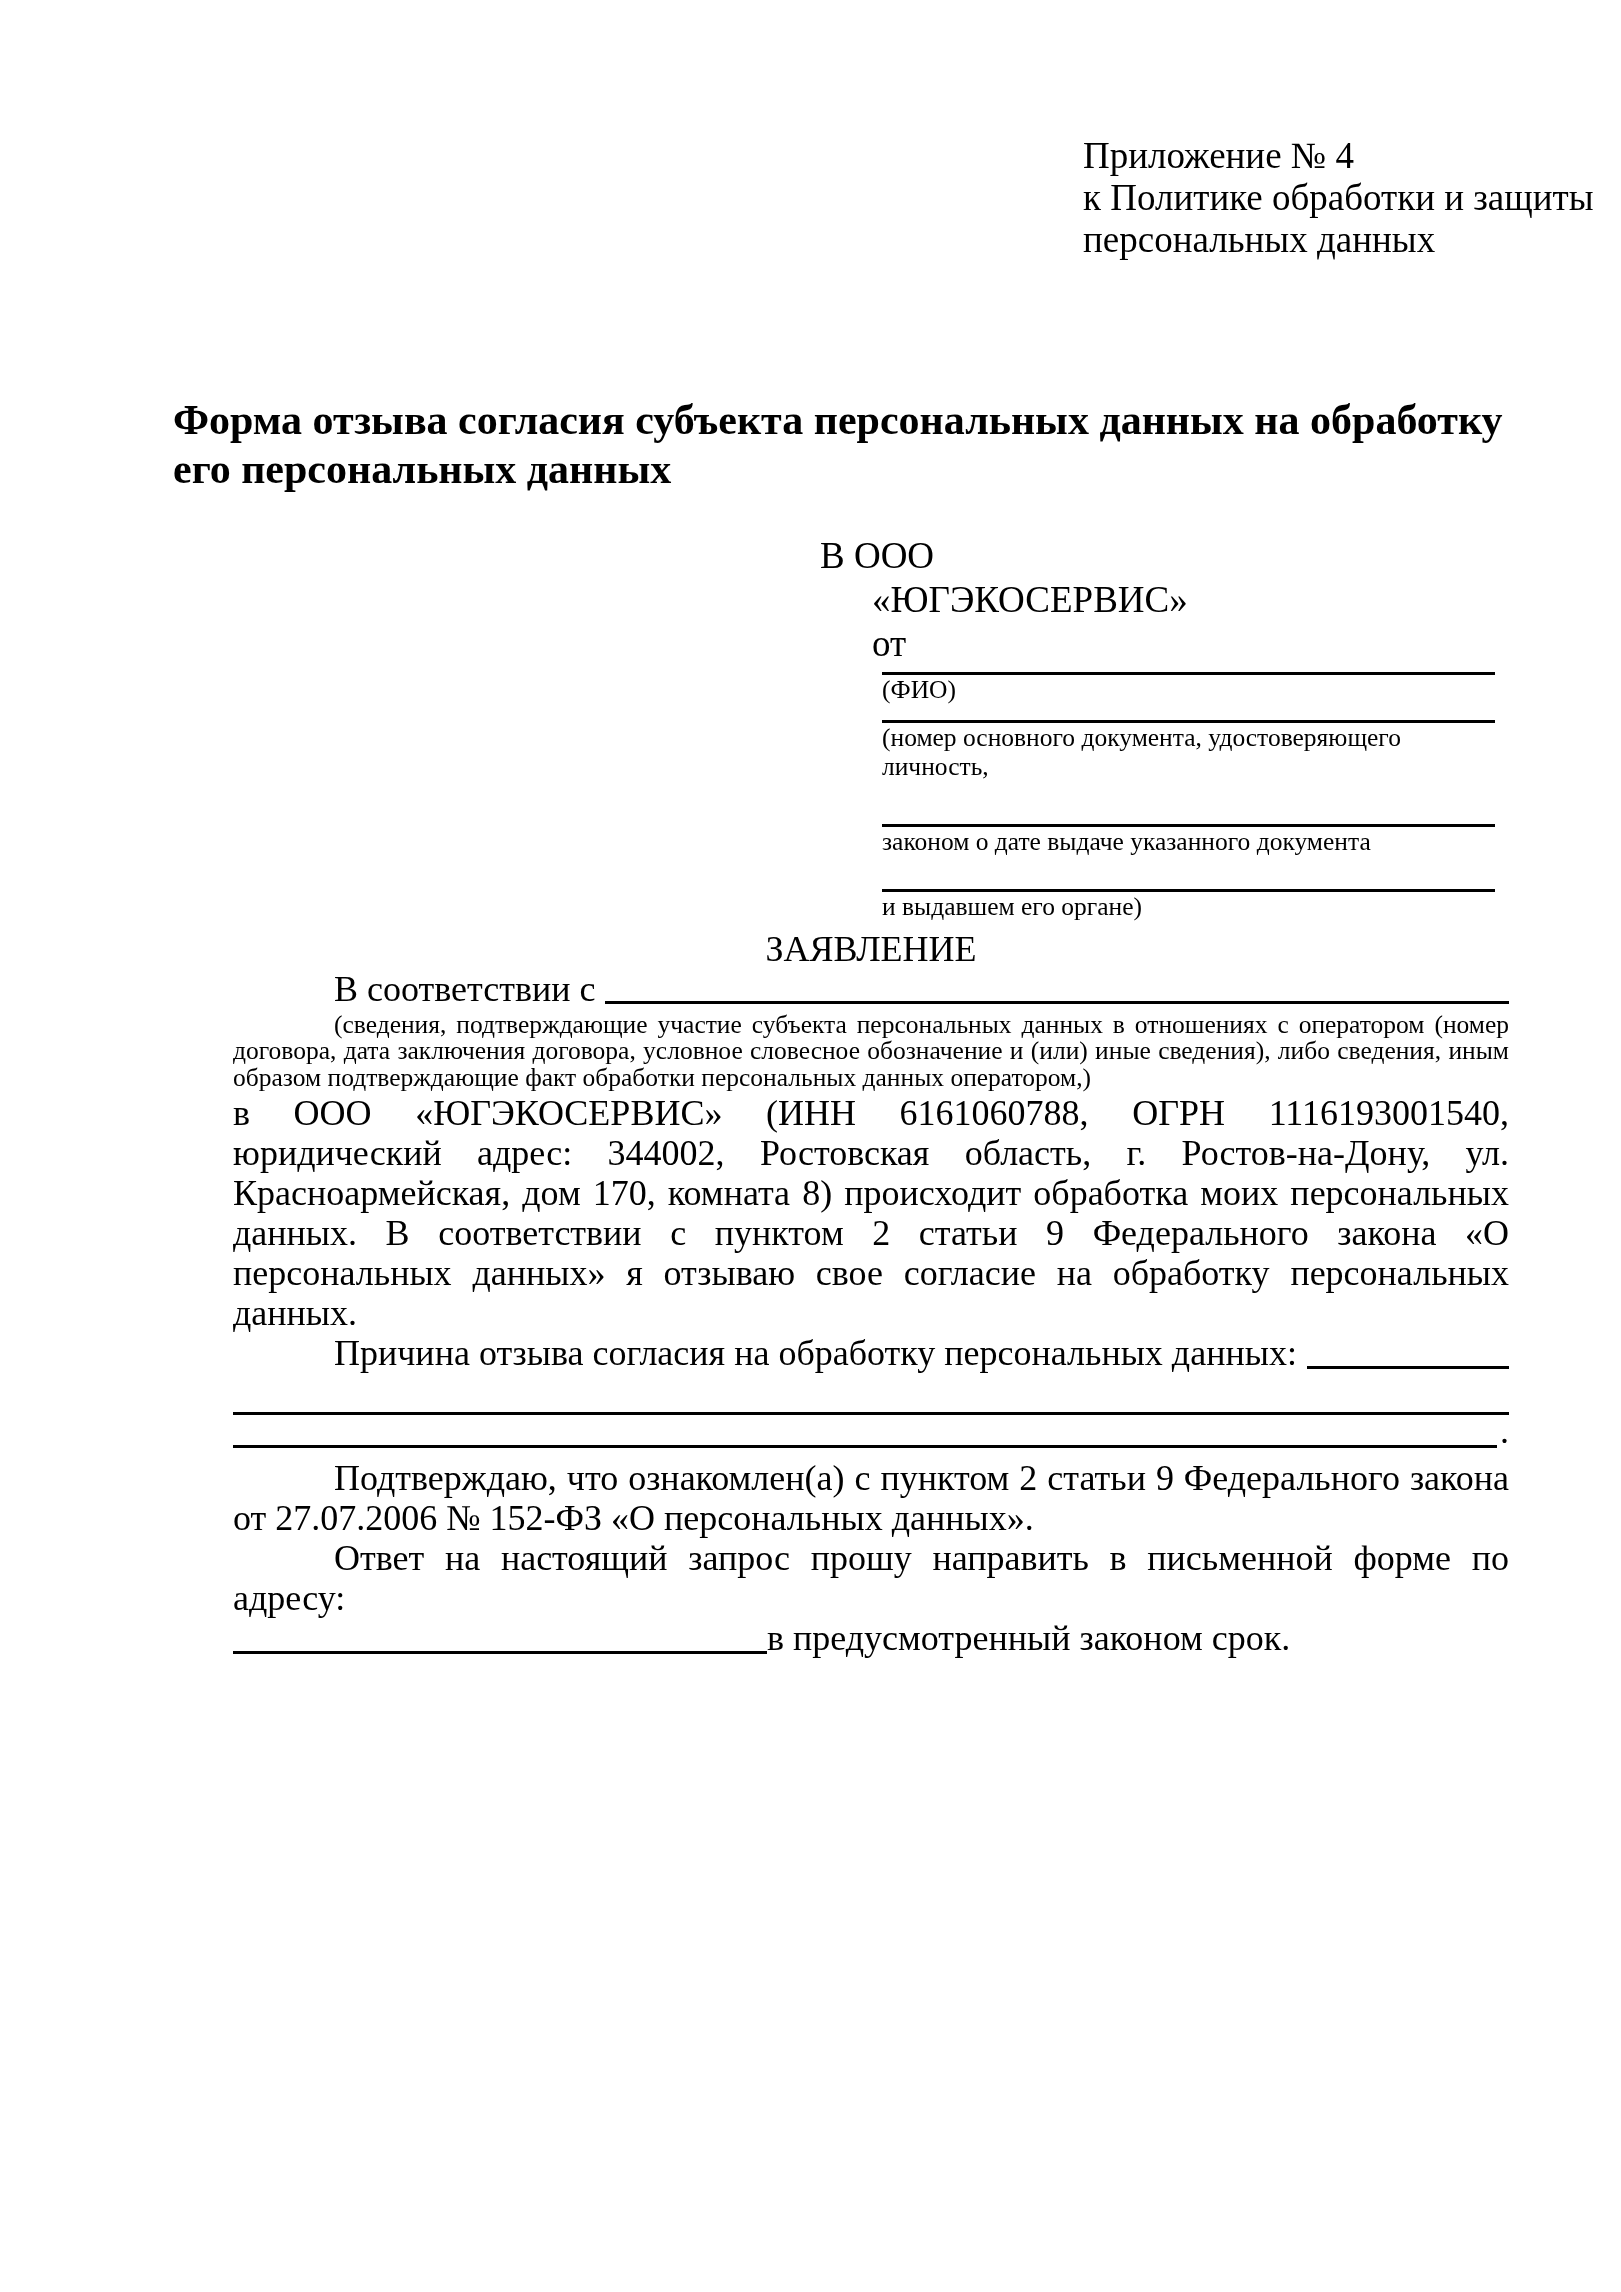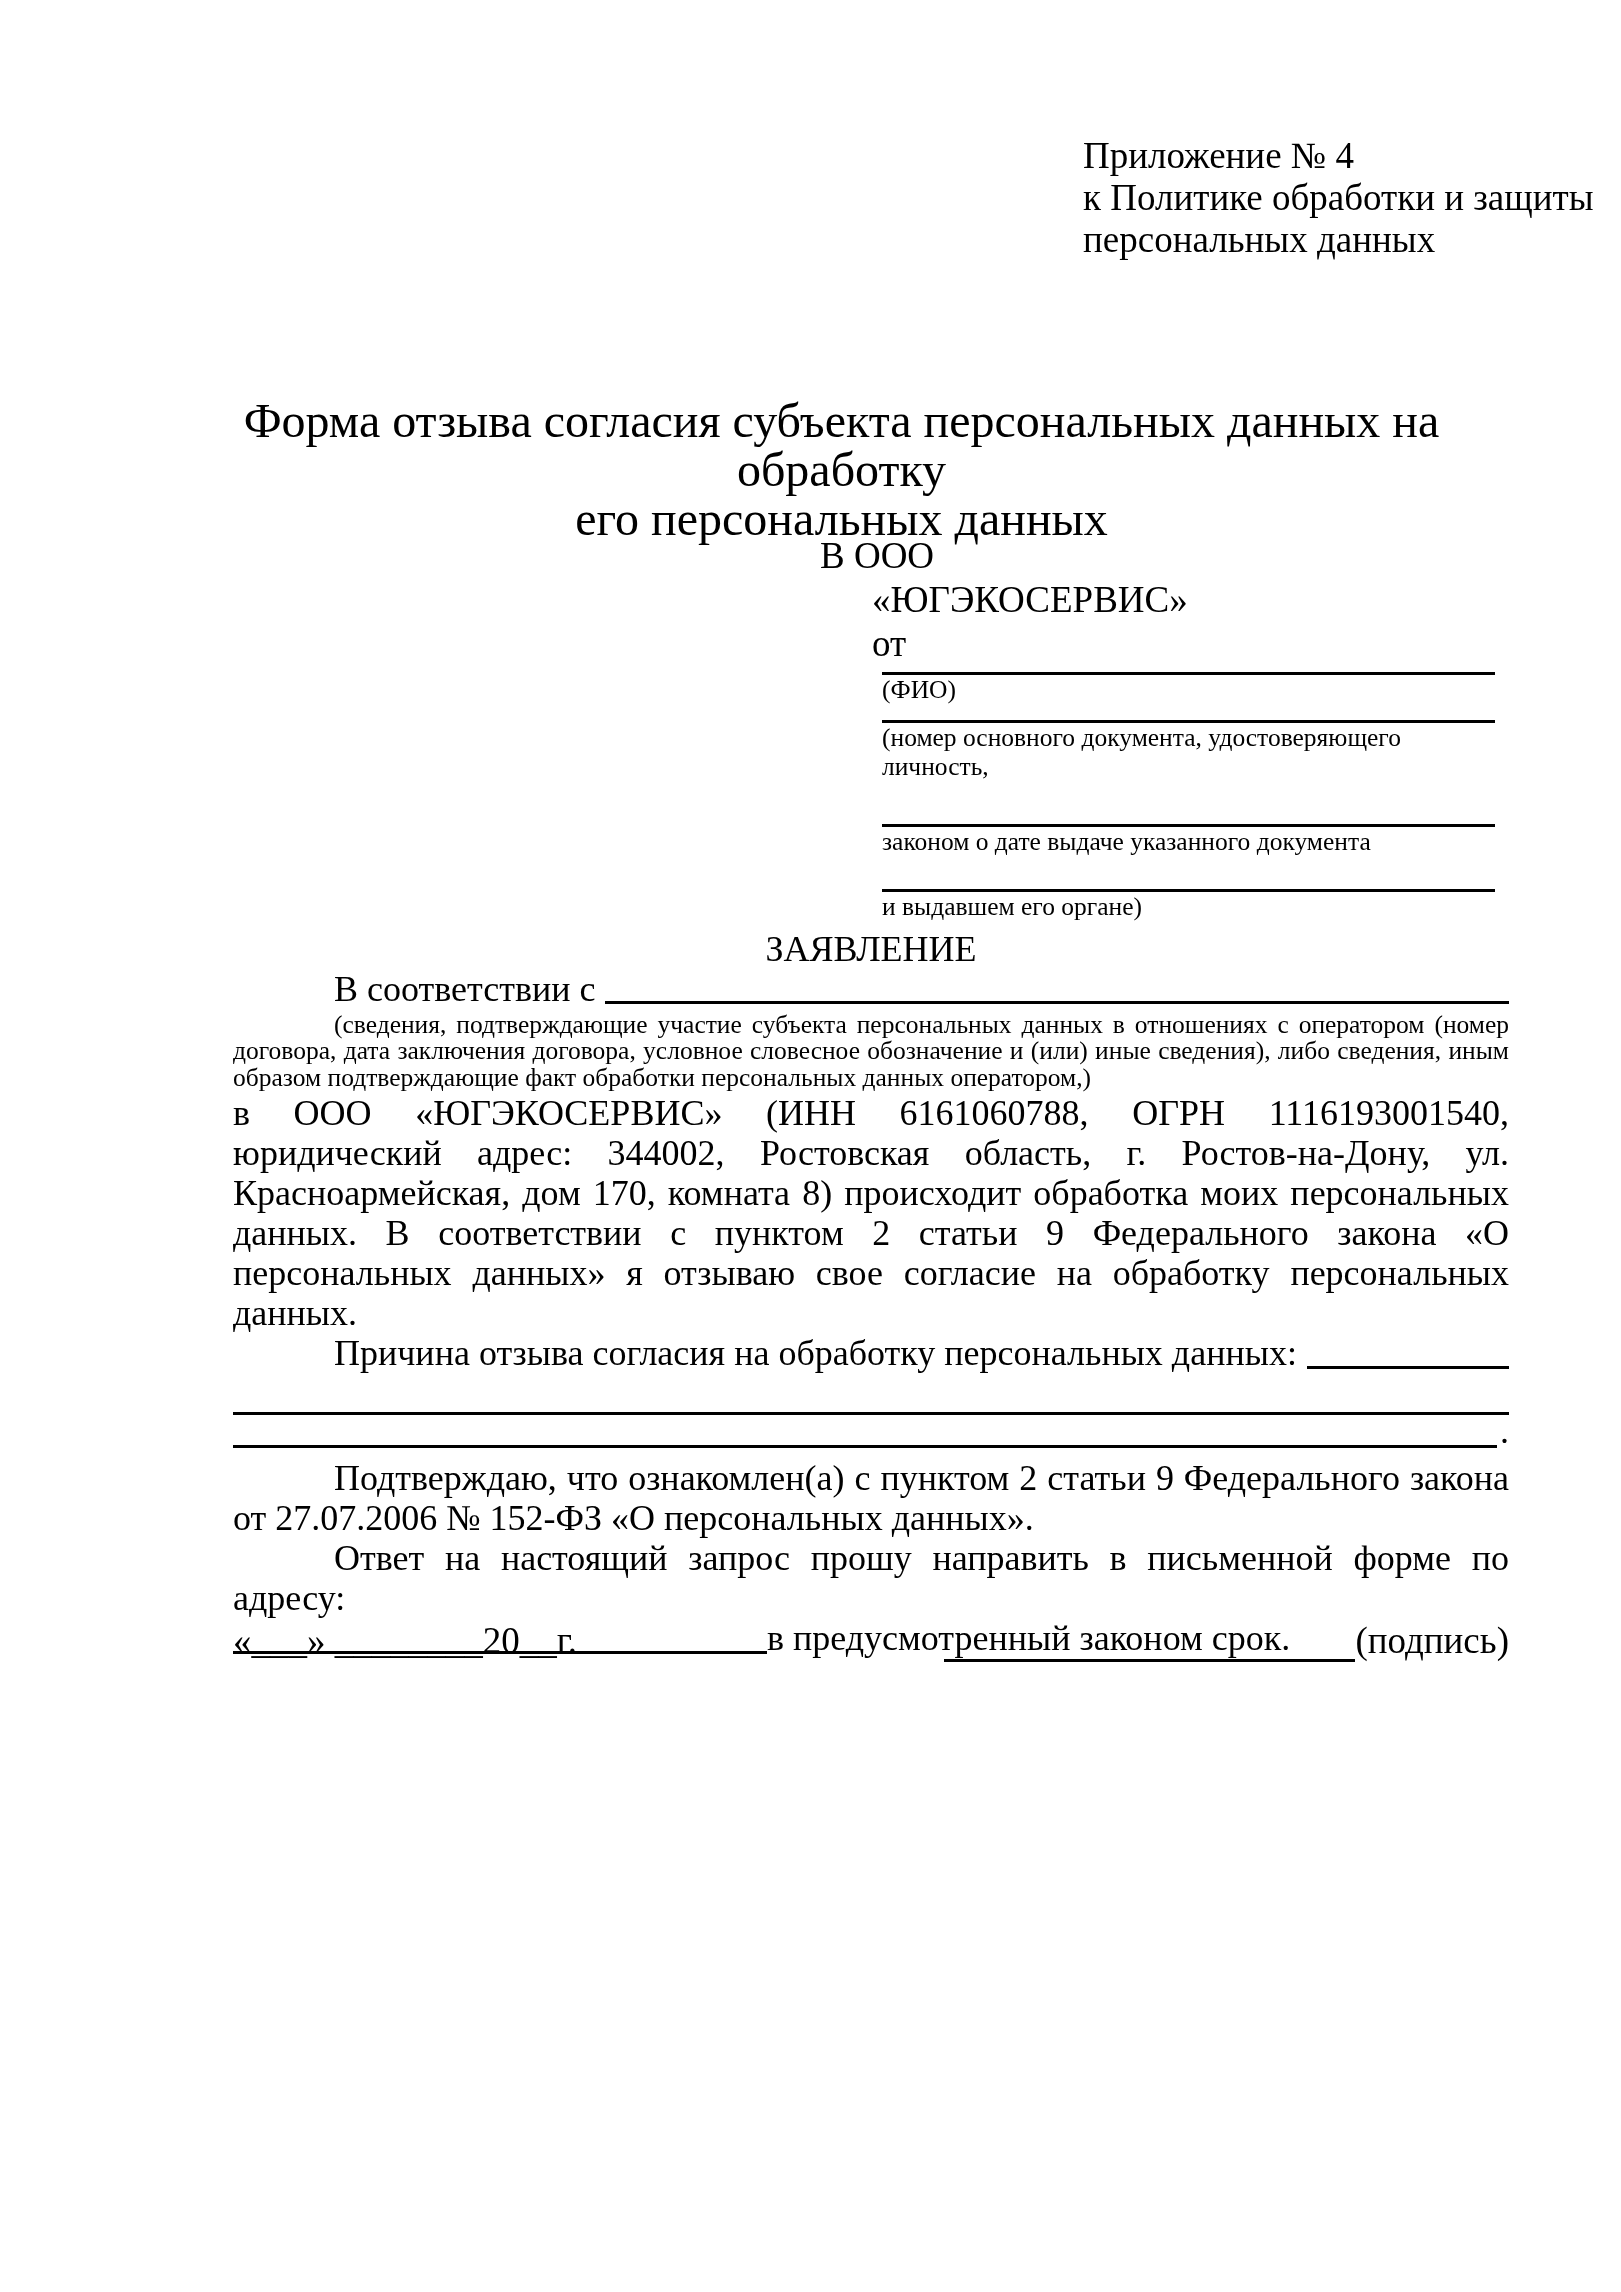--- a/index.html
+++ b/index.html
@@ -22,23 +22,23 @@
     line-height: 42px;
     white-space: nowrap;
   }
 
   
   .title {
     position: absolute;
     left: 173px;
     top: 396px;
     width: 1337px;
-    text-align: center;
-    font-weight: normal;
-    font-size: 48px;
+    text-align: left;
+    font-weight: bold;
+    font-size: 42px;
     line-height: 49px;
   }
 
   
   .addressee {
     position: absolute;
     left: 820px;
     top: 534px;
     width: 674px;
     font-size: 37px;
@@ -188,22 +188,15 @@
 
     <div class="reply">Ответ на настоящий запрос прошу направить в письменной форме по адресу:</div>
 
     <div class="reply2">
       <span class="fillw"></span>
       <span>в предусмотренный законом срок.</span>
     </div>
 
   </div>
 
-  <div class="footer">
-    <div>«___» ________20__г.</div>
-    <div class="sig">
-      <span class="fillsig"></span>
-      <span>(подпись)</span>
-    </div>
-  </div>
 
 </div>
 
 
 </body></html>

